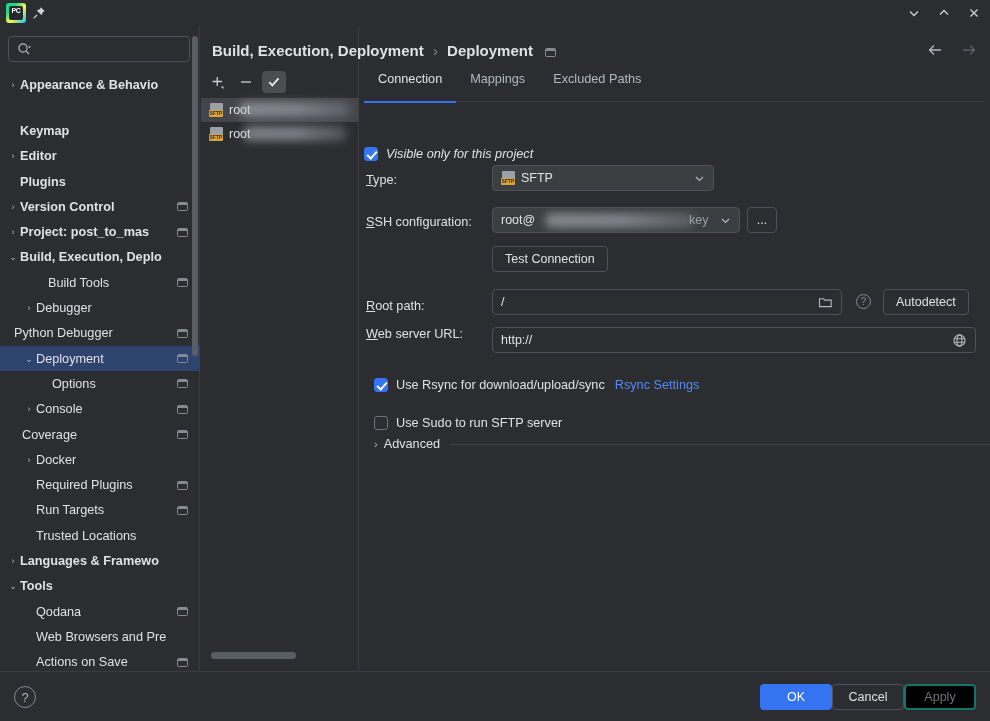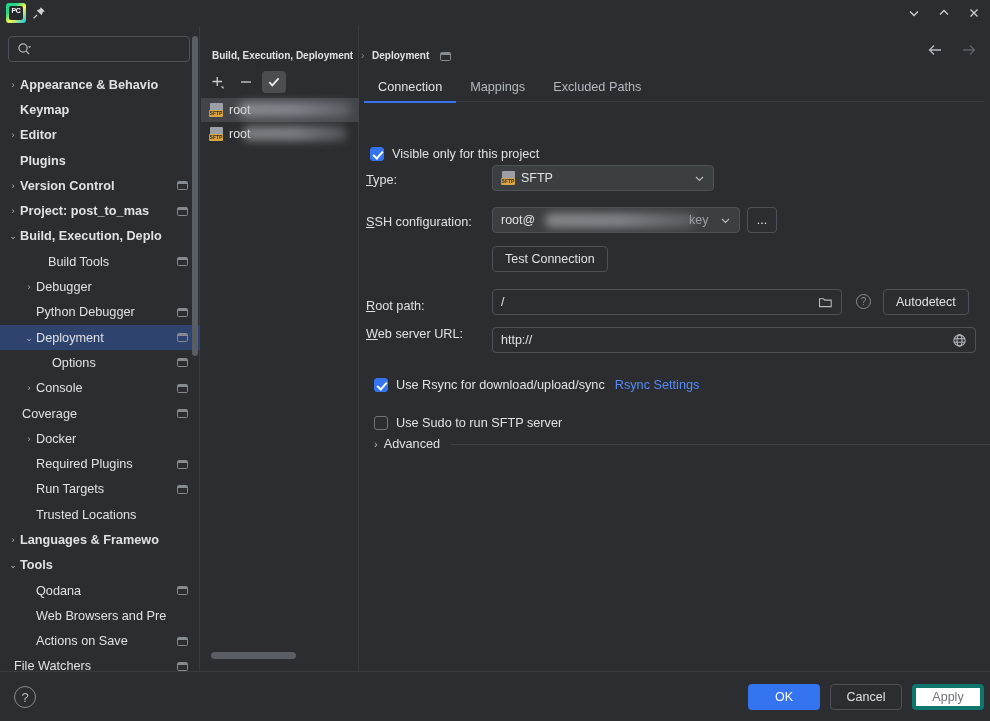--- a/index.html
+++ b/index.html
@@ -78,31 +78,31 @@
     border-radius: 1px; font-size: 5px; color: #2b2d30; text-align: center; line-height: 7px; font-weight: bold; }
   .srv-name { font-size: 12.5px; color: #dfe1e5; position: relative; }
   .blurbar { position: absolute; height: 15px; border-radius: 7px;
     background: linear-gradient(90deg, rgba(190,193,198,.55), rgba(150,154,160,.75), rgba(120,124,130,.45));
     filter: blur(4px); }
   .srv-hscroll { position: absolute; left: 10px; bottom: 12px; width: 85px; height: 7px;
     background: #5a5d63; border-radius: 4px; }
 
   
   .content { position: absolute; left: 360px; top: 26px; width: 630px; height: 645px; background: #2b2d30; }
-  .breadcrumb { position: absolute; left: -148px; top: 24px; font-size: 10px; font-weight: bold;
+  .breadcrumb { position: absolute; left: -148px; top: 16px; font-size: 15px; font-weight: bold;
     color: #dfe1e5; white-space: nowrap; }
   .breadcrumb .sep { color: #868a91; font-weight: normal; margin: 0 5px; }
   .bc-chip { display: inline-block; width: 11px; height: 9px; border: 1px solid #868a91; border-radius: 1.5px;
     position: relative; margin-left: 8px; vertical-align: middle; }
   .bc-chip::before { content:''; position:absolute; left:0; top:0; width:9px; height:2px; background:#868a91; }
   .navbtns { position: absolute; right: 12px; top: 15px; display: flex; gap: 16px; }
 
   .tabs { position: absolute; left: 4px; top: 46px; width: 620px; height: 30px; display: flex; gap: 0px;
     border-bottom: 1px solid #393b40; }
-  .tab { height: 30px; padding: 0 14px; display: flex; align-items: center; font-size: 12.7px;
+  .tab { height: 30px; padding: 0 14px; display: flex; align-items: flex-start; font-size: 12.7px;
     color: #b4b8bf; position: relative; }
   .tab.sel { color: #dfe1e5; }
   .tab.sel::after { content:''; position:absolute; left:0; bottom:-1px; width:100%; height:2px; background:#3574f0; }
 
   .form { position: absolute; left: 0; top: 90px; width: 630px; }
   .row { display: flex; align-items: center; margin-bottom: 0; position: relative; }
   .cb { width: 14px; height: 14px; border-radius: 3px; border: 1px solid #6f737a; background: #2b2d30;
      flex: 0 0 14px; position: relative; }
   .cb.on { background: #3574f0; border-color: #3574f0; }
   .cb.on::after { content:''; position:absolute; left:4px; top:1px; width:4px; height:8px;
@@ -123,26 +123,26 @@
   .advanced { position: absolute; left: 14px; top: 411px; display: flex; align-items: center; width: 616px; }
   .advanced .alabel { font-size: 12.7px; color: #dfe1e5; margin-left: 6px; margin-right: 10px; white-space: nowrap; }
   .advanced .hr { flex: 1; height: 1px; background: #3f4145; }
 
   
   .bottom { position: absolute; left: 0; top: 671px; width: 990px; height: 50px; background: #2b2d30;
     border-top: 1px solid #393b40; }
   .help-btn { position: absolute; left: 14px; top: 14px; width: 22px; height: 22px; border-radius: 50%;
     border: 1px solid #868a91; color: #b4b8bf; font-size: 13px; display: flex; align-items: center;
     justify-content: center; }
-  .bbtns { position: absolute; right: 6px; top: 12px; display: flex; gap: 10px; }
+  .bbtns { position: absolute; right: 14px; top: 12px; display: flex; }
   .bbtn { height: 26px; min-width: 72px; border-radius: 4px; font-size: 12.5px; display: flex;
     align-items: center; justify-content: center; padding: 0 14px; }
   .bbtn.primary { background: #3574f0; color: #fff; }
   .bbtn.normal { background: #2b2d30; color: #dfe1e5; border: 1px solid #4e5157; }
-  .bbtn.disabled { background: #ffffff; color: #6f737a; border: 4px solid #0f766e; }
+  .bbtn.disabled { background: #000000; color: #6f737a; border: 2px solid #0f766e; }
   svg { display: block; }
 </style>
 </head>
 <body>
 
 <div class="app">
 
   <div class="titlebar">
     <div class="tb-logo">
       <div class="inner">PC</div>
@@ -183,21 +183,21 @@
           </svg>
         </span>
         <input class="search-input" value="" placeholder="" style="">
       </div>
     </div>
     <div class="tree" id="tree">
         <div class="tree-row bold" style="padding-left: 6px;">
           <span class="arrow">›</span>
           <span class="lbl">Appearance &amp; Behavio</span>
         </div>
-        <div class="tree-row bold" style="padding-left: 6px;">
+        <div class="tree-row bold" style="padding-left: 6px; margin-top: 21px;">
           <span class="arrow"></span>
           <span class="lbl">Keymap</span>
         </div>
         <div class="tree-row bold" style="padding-left: 6px;">
           <span class="arrow">›</span>
           <span class="lbl">Editor</span>
         </div>
         <div class="tree-row bold" style="padding-left: 6px;">
           <span class="arrow"></span>
           <span class="lbl">Plugins</span>
@@ -218,21 +218,21 @@
         </div>
         <div class="tree-row" style="padding-left: 34px;">
           <span class="arrow"></span>
           <span class="lbl">Build Tools</span>
           <span class="chip"></span>
         </div>
         <div class="tree-row" style="padding-left: 22px;">
           <span class="arrow">›</span>
           <span class="lbl">Debugger</span>
         </div>
-        <div class="tree-row" style="padding-left: 22px;">
+        <div class="tree-row" style="">
           <span class="arrow"></span>
           <span class="lbl">Python Debugger</span>
           <span class="chip"></span>
         </div>
         <div class="tree-row sel" style="padding-left: 22px;">
           <span class="arrow">⌄</span>
           <span class="lbl">Deployment</span>
           <span class="chip"></span>
         </div>
         <div class="tree-row" style="padding-left: 38px;">
@@ -368,21 +368,21 @@
         <div class="tab">
           <span>Mappings</span>
         </div>
         <div class="tab">
           <span>Excluded Paths</span>
         </div>
       </div>
 
     <div class="form">
 
-      <div class="row" style="position:absolute; left:10px; top:31px;">
+      <div class="row" style="position:absolute; left:4px; top:31px;font-style:italic;">
         <span class="cb on" id="cbVisible"></span>
         <span class="cb-label">Visible only for this project</span>
       </div>
 
       <div style="position:absolute; left:6px; top:54px;">
         <span class="flabel"><u>T</u><span id="typeRest">ype:</span></span>
       </div>
       <div class="field combo" style="position:absolute; left:132px; top:49px; width:222px;">
         <span class="sftp-ico">
           <span class="body"></span>

